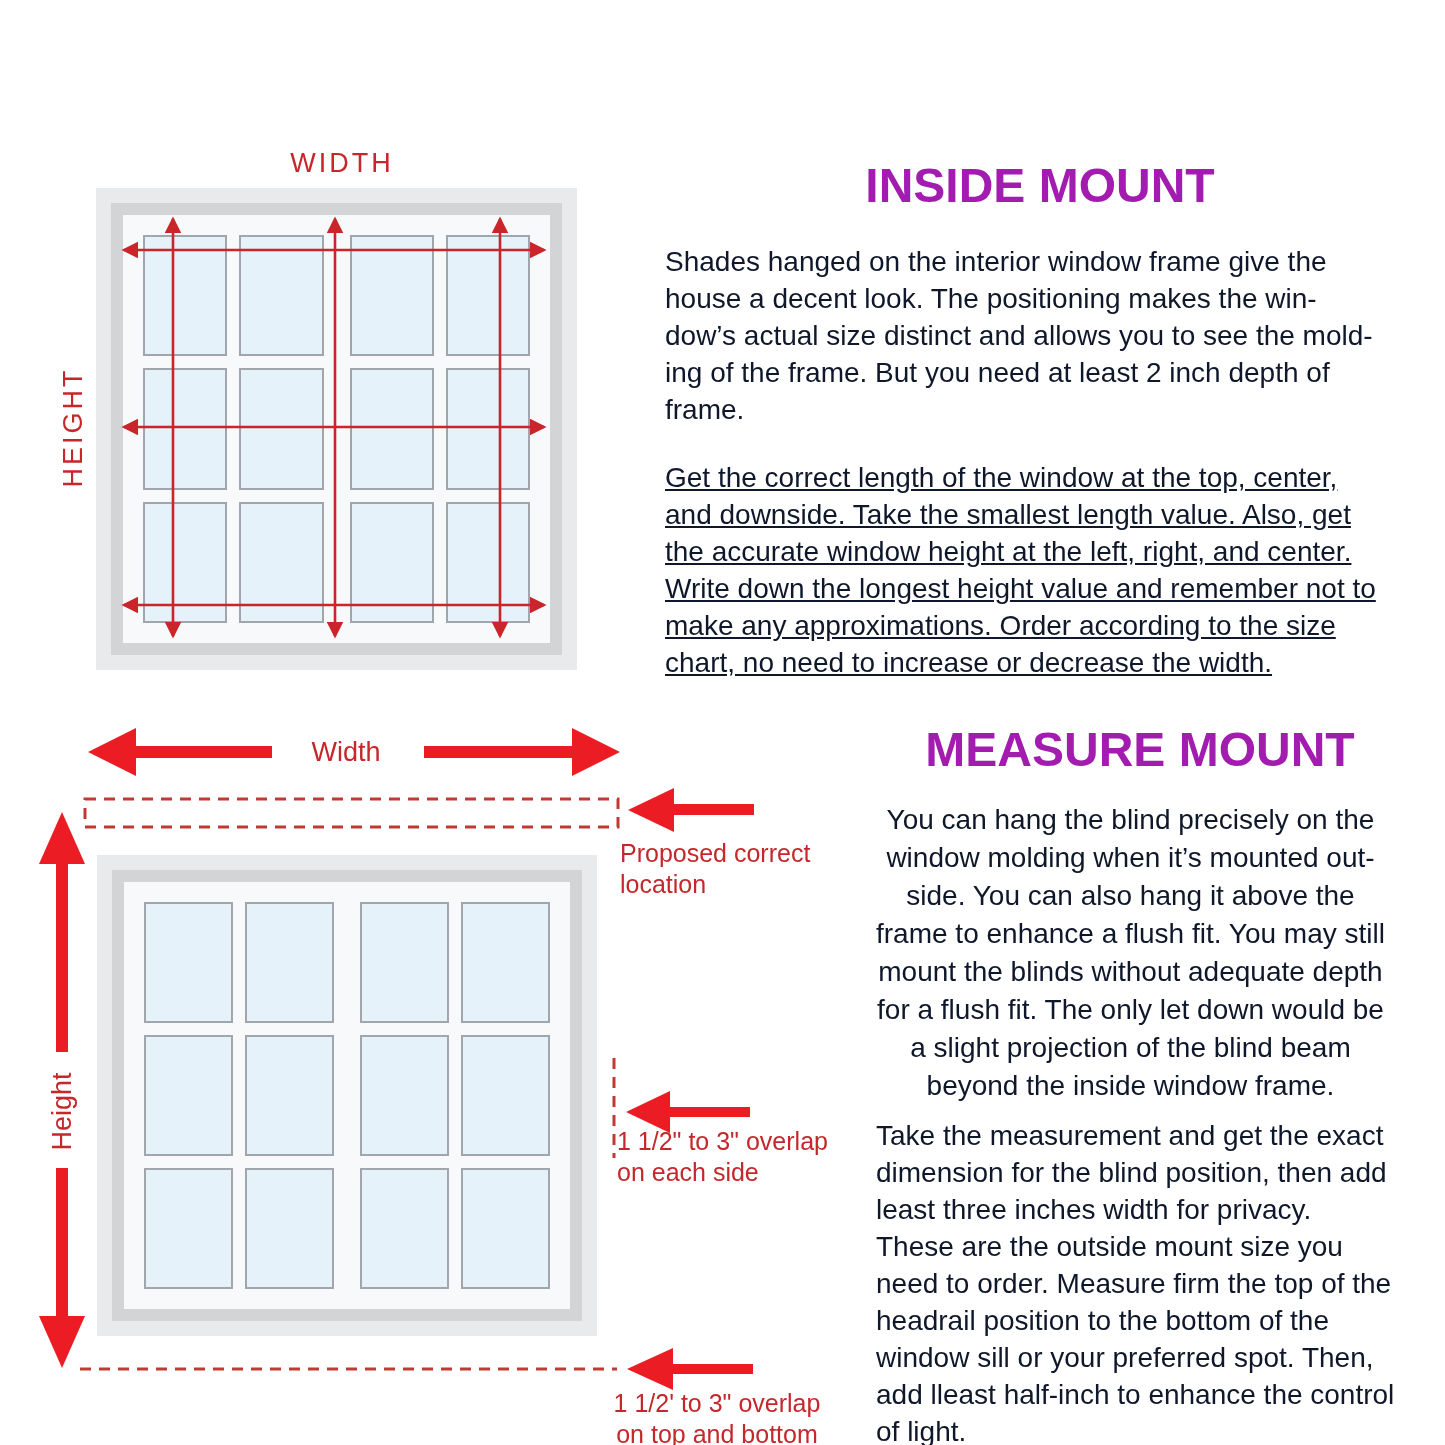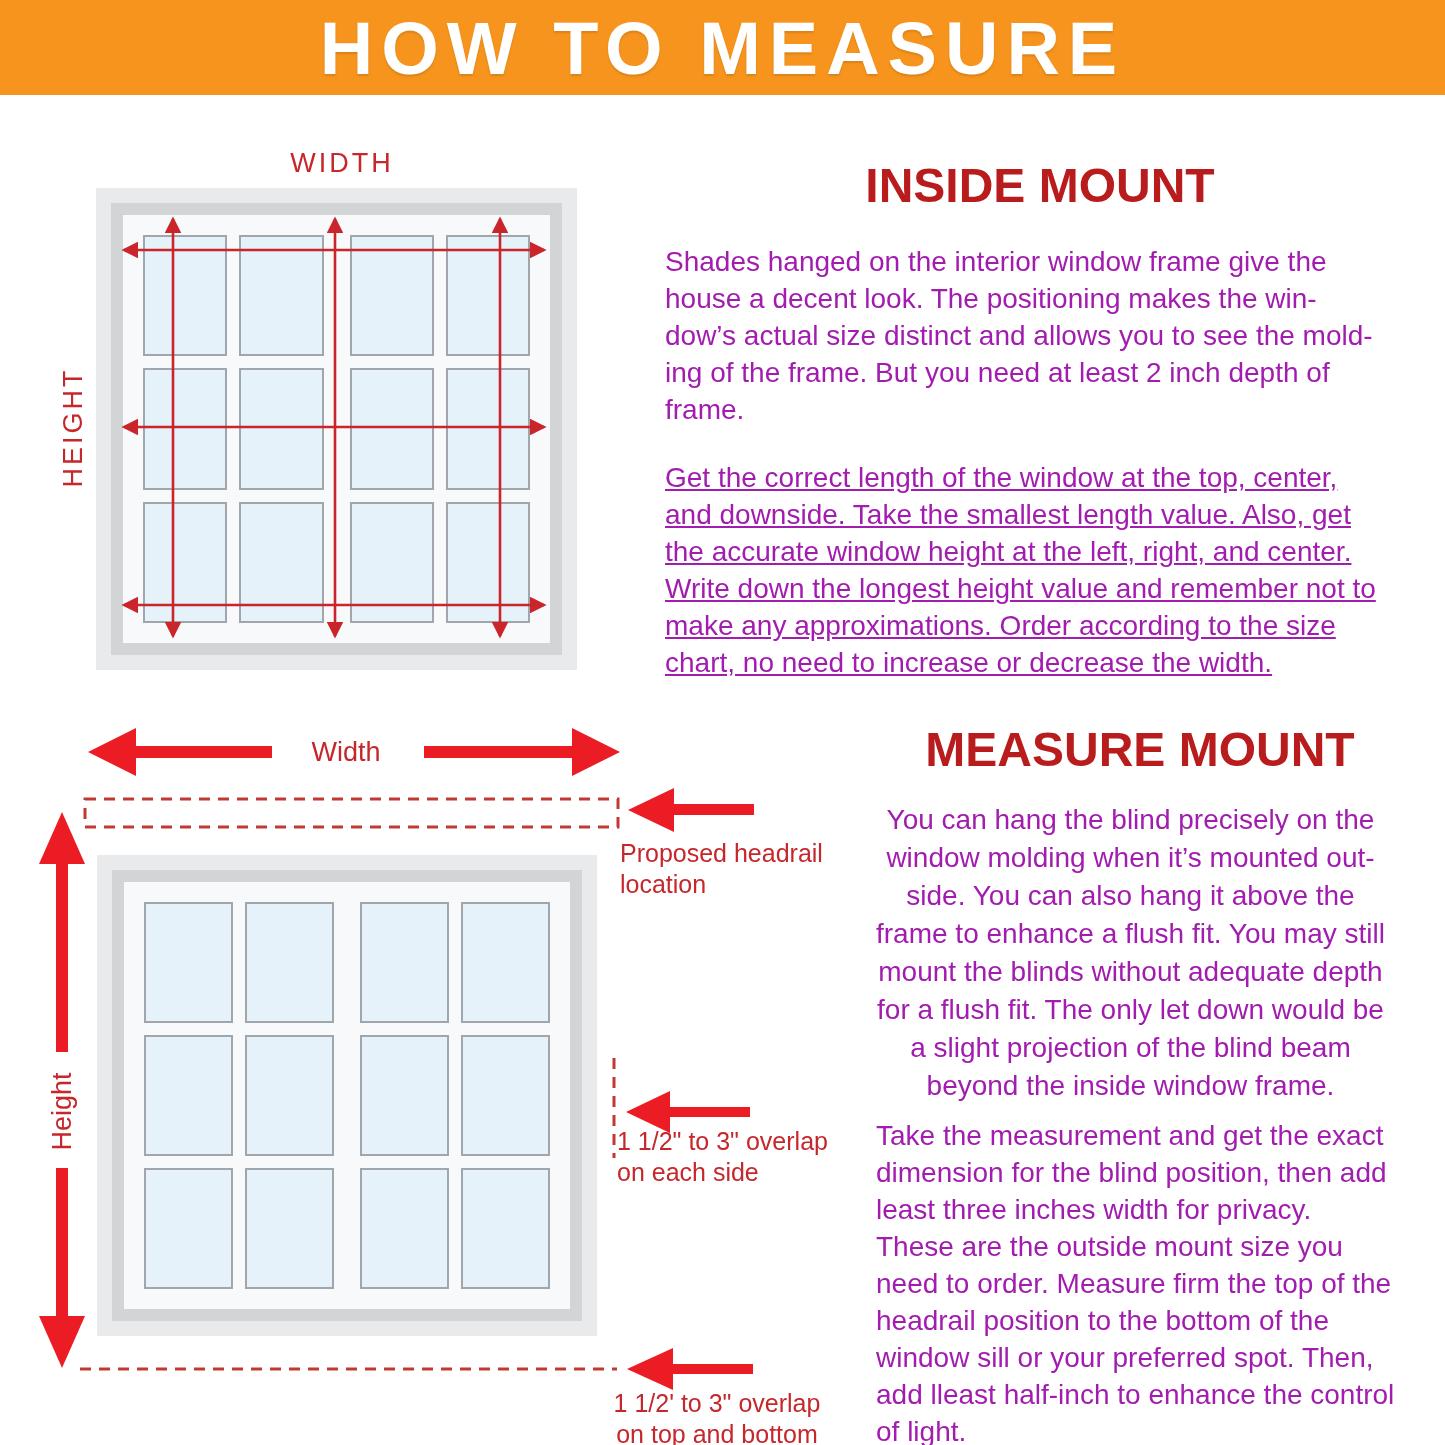--- a/index.html
+++ b/index.html
@@ -22,32 +22,29 @@
   .window .bevel{position:absolute;left:15px;top:15px;right:15px;bottom:15px;background:#d3d4d6;}
   .window .sash{position:absolute;left:27px;top:27px;right:27px;bottom:27px;background:#f8f9fa;}
   .window .panes{position:absolute;left:47px;top:47px;right:47px;bottom:47px;display:flex;gap:26px;}
   .window .half{flex:1;display:grid;grid-template-columns:1fr 1fr;grid-template-rows:1fr 1fr 1fr;gap:12px;}
   .window .pane{background:#e5f2f9;border:2px solid #a0a6ab;}
 
   
   #overlay{position:absolute;left:0;top:0;pointer-events:none;}
 
   
-  .mount-heading{position:absolute;color:#b91c1c;font-size:48px;font-weight:bold;
+  .mount-heading{position:absolute;color:#a21caf;font-size:48px;font-weight:bold;
                  letter-spacing:0px;text-align:center;white-space:pre;}
-  .body-par{position:absolute;color:#a21caf;font-size:28px;line-height:37px;white-space:pre;}
+  .body-par{position:absolute;color:#0f172a;font-size:28px;line-height:37px;white-space:pre;}
 </style>
 </head>
 <body>
 
 <div id="canvas">
 
-  <div class="banner">
-    <h1>HOW TO MEASURE</h1>
-  </div>
 
   <div>
     <div class="red-label" style="left:262px;top:148px;width:160px;text-align:center;letter-spacing:3px;">WIDTH</div>
     <div class="red-label rot" style="left:-7px;top:412px;width:160px;letter-spacing:3px;">HEIGHT</div>
 
     <div class="window" style="left:96px;top:188px;width:481px;height:482px;">
       <div class="bevel"></div>
       <div class="sash"></div>
       <div class="panes">
         <div class="half">
@@ -90,21 +87,21 @@
           <div class="pane"></div>
           <div class="pane"></div>
           <div class="pane"></div>
           <div class="pane"></div>
           <div class="pane"></div>
           <div class="pane"></div>
         </div>
       </div>
     </div>
 
-    <div class="red-label small" style="left:620px;top:838px;">Proposed headrail
+    <div class="red-label small" style="left:620px;top:838px;">Proposed correct
 location</div>
     <div class="red-label small" style="left:617px;top:1126px;">1 1/2" to 3" overlap
 on each side</div>
     <div class="red-label small" style="left:612px;top:1388px;width:210px;text-align:center;">1 1/2' to 3" overlap
 on top and bottom</div>
   </div>
 
   <svg id="overlay" width="1445" height="1445" viewBox="0 0 1445 1445">
     <defs>
       <marker id="ah" viewBox="0 0 10 10" refX="8.5" refY="5" markerWidth="6.5" markerHeight="6.5" orient="auto-start-reverse">

